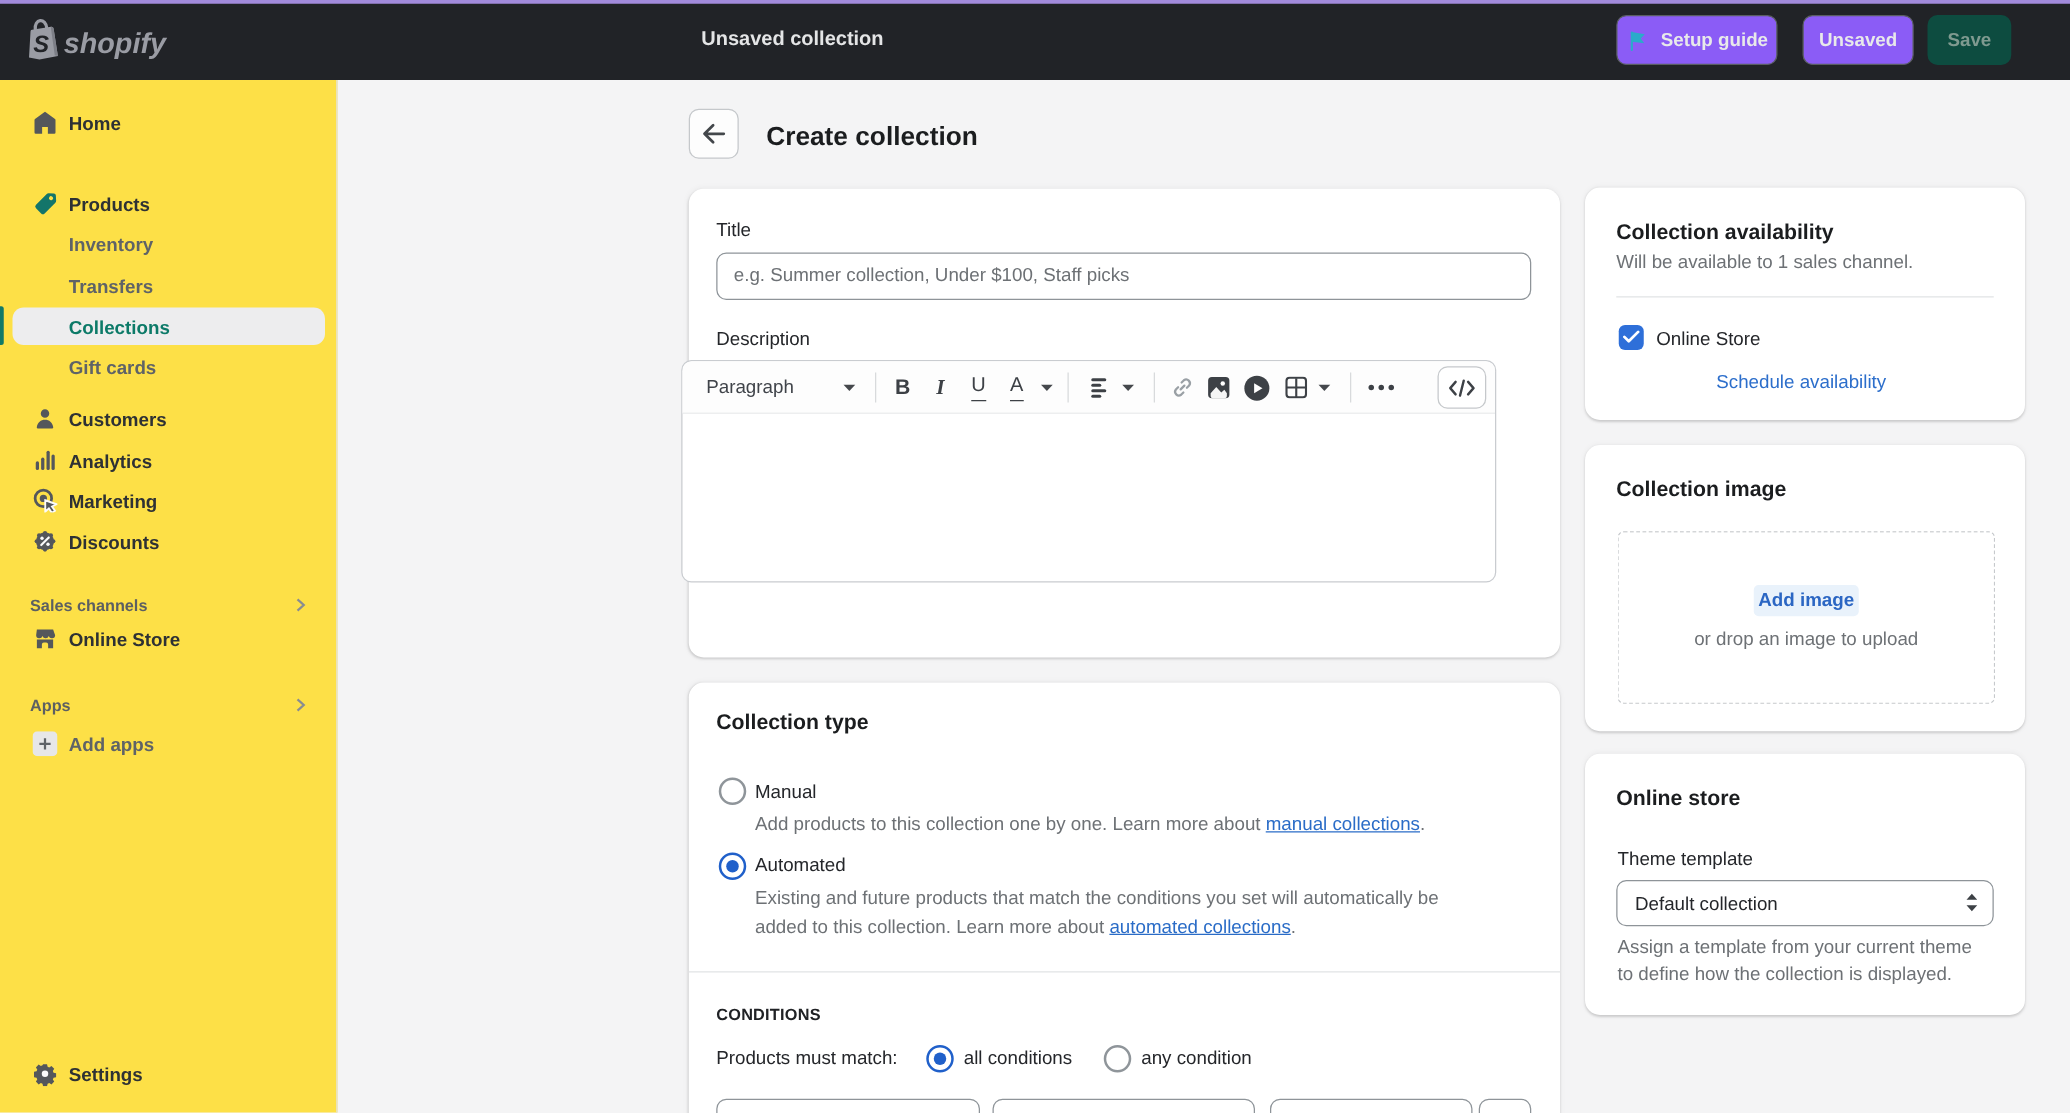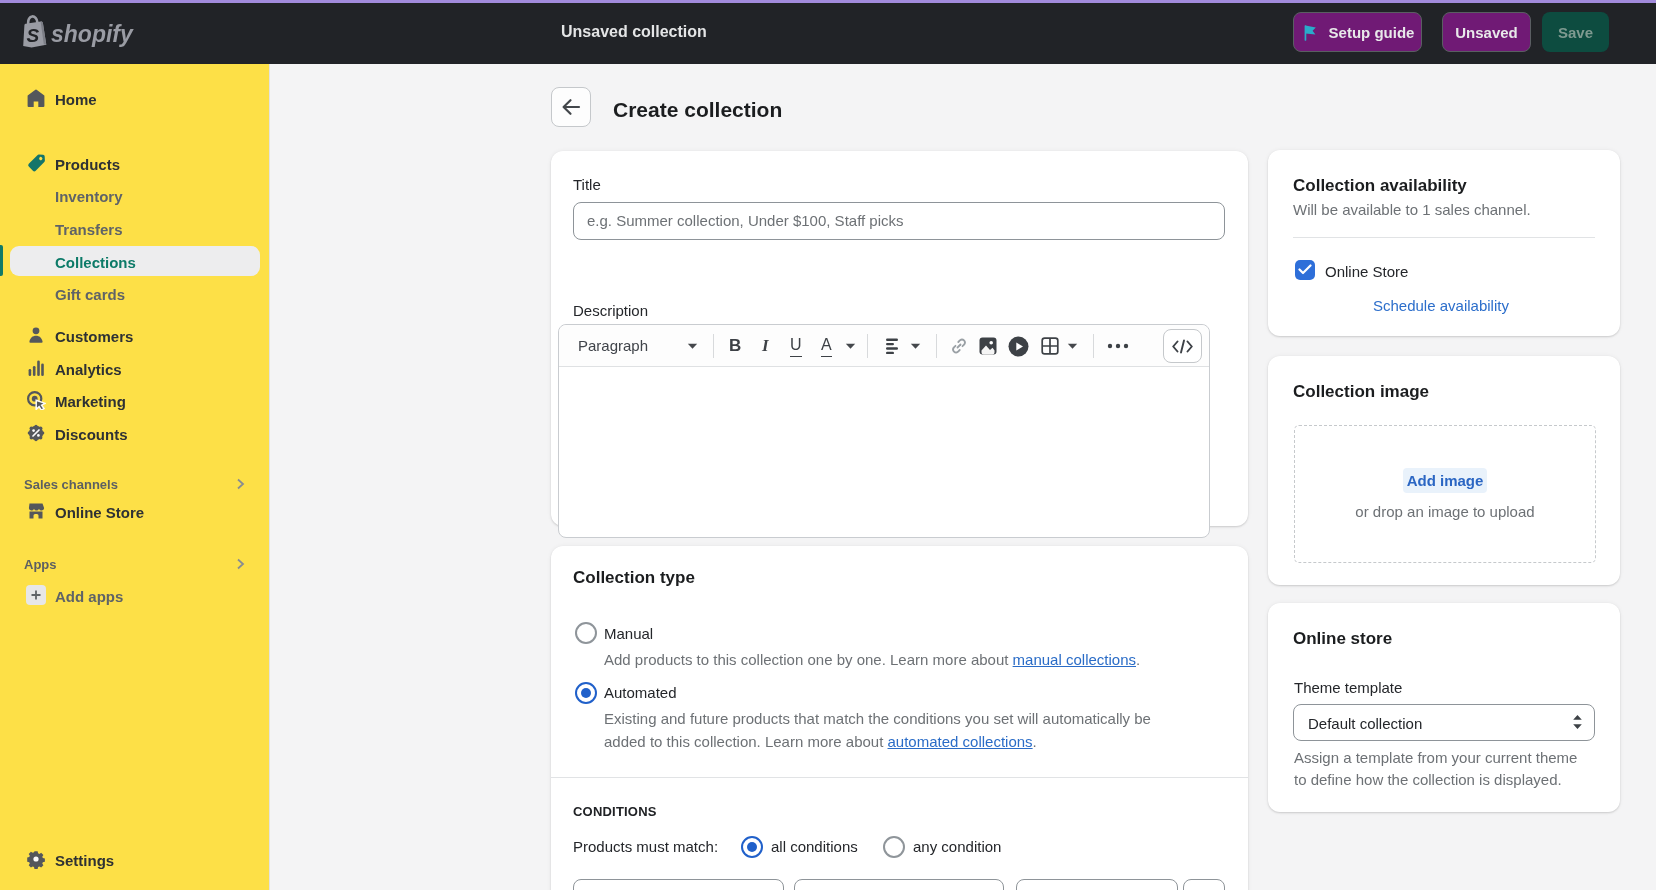--- a/index.html
+++ b/index.html
@@ -4,21 +4,21 @@
 <style>
 * { margin:0; padding:0; box-sizing:border-box; }
 html,body { width:1656px; height:890px; overflow:hidden; }
 body { font-family:"Liberation Sans", sans-serif; background:#f4f4f5; color:#202223; font-size:15px; }
 .abs { position:absolute; }
 
 #topbar { position:absolute; left:0; top:0; width:1656px; height:64px; background:#212327; }
 #toppurple { position:absolute; left:0; top:0; width:1656px; height:3px; background:#a28bdc; }
 #logotext { position:absolute; left:51px; top:21px; font-size:23px; font-weight:bold; font-style:italic; color:#9a9ca4; letter-spacing:0px; }
 #unsaved { position:absolute; left:561px; top:23px; font-size:16px; font-weight:bold; color:#e4e5e6; }
-.tbtn { position:absolute; top:12px; height:40px; border:1px solid #5a5e62; border-radius:8px; background:#701a75; color:#e8e9ea; font-size:15px; font-weight:bold; display:flex; align-items:center; justify-content:center; }
+.tbtn { position:absolute; top:12px; height:40px; border:1px solid #5a5e62; border-radius:8px; background:#8b5cf6; color:#e8e9ea; font-size:15px; font-weight:bold; display:flex; align-items:center; justify-content:center; }
 
 #sidebar { position:absolute; left:0; top:64px; width:270px; height:826px; background:#fde047; border-right:1px solid #e2e2e2; }
 .nrow { position:absolute; left:12px; width:246px; height:30px; }
 .nrow .txt { position:absolute; left:43px; top:7px; font-size:15px; font-weight:bold; color:#2e3134; line-height:20px; }
 .nrow .sub { color:#5f6367; }
 .nrow svg { position:absolute; left:14px; top:5px; }
 .navlbl { position:absolute; left:24px; font-size:13px; font-weight:bold; color:#5c5f62; line-height:16px; }
 .chev { position:absolute; left:234px; width:12px; height:12px; }
 
 .card { position:absolute; background:#fff; border-radius:12px; box-shadow:0 0 5px rgba(23,24,24,0.05), 0 1px 2px rgba(0,0,0,0.15); }
@@ -157,23 +157,23 @@
   <svg width="22" height="22" viewBox="0 0 22 22" style="position:absolute; left:8px; top:8px;">
       <path d="M19 11H3.8M10.5 4.2 L3.6 11l6.9 6.8" stroke="#43474b" stroke-width="2.2" fill="none" stroke-linecap="round" stroke-linejoin="round"></path>
     </svg>
 </div>
 <div class="abs" style="left:613px; top:97px; font-size:21px; font-weight:bold; color:#1b1d1f; line-height:25px;">Create collection</div>
 
 <div class="card" style="left:551px; top:151px; width:697px; height:375px;"></div>
 <div class="lab" style="left:573px; top:175px;">Title</div>
 <div class="input" style="left:573px; top:202px; width:652px; height:38px;"></div>
 <div class="lab gray" style="left:587px; top:211px;">e.g. Summer collection, Under $100, Staff picks</div>
-<div class="lab" style="left:573px; top:262px;margin-top:39px;">Description</div>
-
-<div class="abs" style="left:558px; top:288px; width:652px; height:214px; border:1px solid #c9ccd0; border-radius:8px; background:#fff;margin-top:36px;">
+<div class="lab" style="left:573px; top:262px;">Description</div>
+
+<div class="abs" style="left:545px; top:288px; width:652px; height:178px; border:1px solid #c9ccd0; border-radius:8px; background:#fff;">
   <div class="abs" style="left:0; top:0; width:650px; height:42px; border-bottom:1px solid #dfe1e3; border-radius:8px 8px 0 0; background:#fdfdfd;"></div>
   <div class="abs" style="left:19px; top:11px; font-size:15px; color:#40444a; line-height:20px;">Paragraph</div>
   <svg class="abs" style="left:128px; top:18px;" width="11" height="7" viewBox="0 0 11 7">
       <path d="M0.8 0.8 L5.5 5.8 L10.2 0.8z" fill="#45484c"></path>
     </svg>
   <div class="abs" style="left:154px; top:9px; width:1px; height:24px; background:#d8dadc;"></div>
   <div class="abs" style="left:170px; top:9px; font-size:17px; font-weight:bold; color:#3d4146; line-height:24px;">B</div>
   <div class="abs" style="left:203px; top:9px; font-size:17px; font-style:italic; font-family:'Liberation Serif',serif; color:#3d4146; line-height:24px; font-weight:bold;">I</div>
   <div class="abs" style="left:231px; top:9px; font-size:16px; color:#3d4146; line-height:22px; border-bottom:1.5px solid #3d4146;">U</div>
   <div class="abs" style="left:262px; top:9px; font-size:16px; color:#3d4146; line-height:22px; border-bottom:1.5px solid #3d4146;">A</div>

